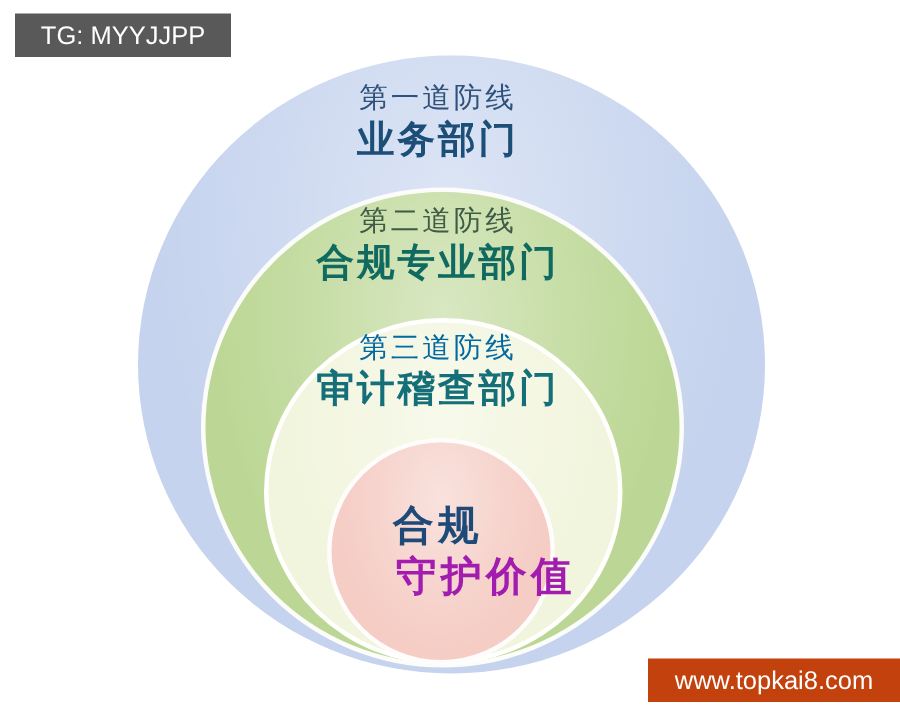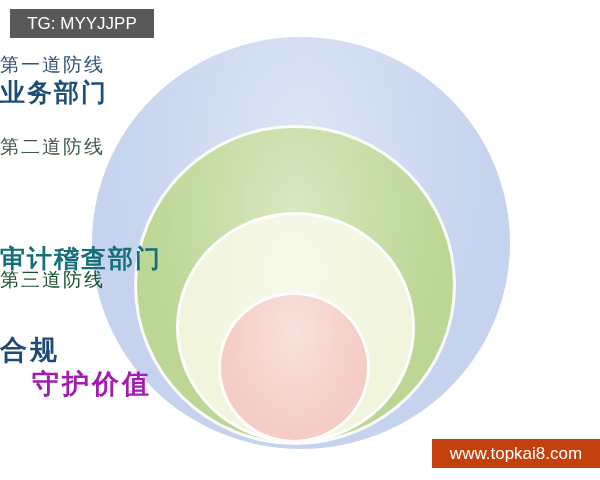--- a/index.html
+++ b/index.html
@@ -27,21 +27,21 @@
   .ring-blue  { left: 92px;  top: 37px;  width: 418px; height: 412px; }
   .ring-green { left: 134px; top: 125px; width: 322px; height: 320px; border: 3px solid rgba(255,255,255,0.95); box-sizing: border-box; }
   .ring-cream { left: 176px; top: 212px; width: 239px; height: 231px; border: 3px solid rgba(255,255,255,0.95); box-sizing: border-box; }
   .ring-pink  { left: 218px; top: 292px; width: 152px; height: 151px; border: 3px solid rgba(255,255,255,0.95); box-sizing: border-box; }
 
   
   .ring-text {
     position: absolute;
     left: 0;
     width: 584px;
-    text-align: left;
+    text-align: center;
     white-space: nowrap;
   }
   .line-label {
     font-family: "DejaVu Serif", "Liberation Serif", serif;
     font-size: 19px;
     letter-spacing: 2px;
     font-weight: 500;
   }
   .dept-label {
     font-family: "DejaVu Sans", "Liberation Sans", sans-serif;
@@ -83,22 +83,23 @@
 
   <div class="ring ring-blue" style="background-color: rgb(197, 211, 238);"></div>
   <div class="ring ring-green" style="background-color: rgb(188, 215, 149);"></div>
   <div class="ring ring-cream" style="background-color: rgb(242, 245, 221);"></div>
   <div class="ring ring-pink" style="background-color: rgb(245, 205, 197);"></div>
 
   <div class="ring-text line-label t-label1" style="color: rgb(48, 81, 123);">第一道防线</div>
   <div class="ring-text dept-label t-dept1" style="color: rgb(28, 78, 119);">业务部门</div>
 
   <div class="ring-text line-label t-label2" style="color: rgb(63, 90, 69);">第二道防线</div>
+  <div class="ring-text dept-label t-dept2" style="color: rgb(17, 106, 96);">合规专业部门</div>
 
-  <div class="ring-text line-label t-label3" style="color: #14532d; margin-top: 48px;">第三道防线</div>
+  <div class="ring-text line-label t-label3" style="color: #0369a1;">第三道防线</div>
   <div class="ring-text dept-label t-dept3" style="color: rgb(21, 111, 120);">审计稽查部门</div>
 
   <div class="ring-text core-label t-core1" style="color: rgb(30, 74, 122);">合规</div>
   <div class="ring-text core-label t-core2" style="color: #a21caf; padding-left: 32px;">守护价值</div>
 
   <div class="wm wm-top" style="background-color: rgb(89, 89, 89); color: rgb(255, 255, 255);">TG: MYYJJPP</div>
 
   <div class="wm wm-bottom" style="background-color: #c2410c; color: rgb(255, 255, 255);">www.topkai8.com</div>
 
 </div>

